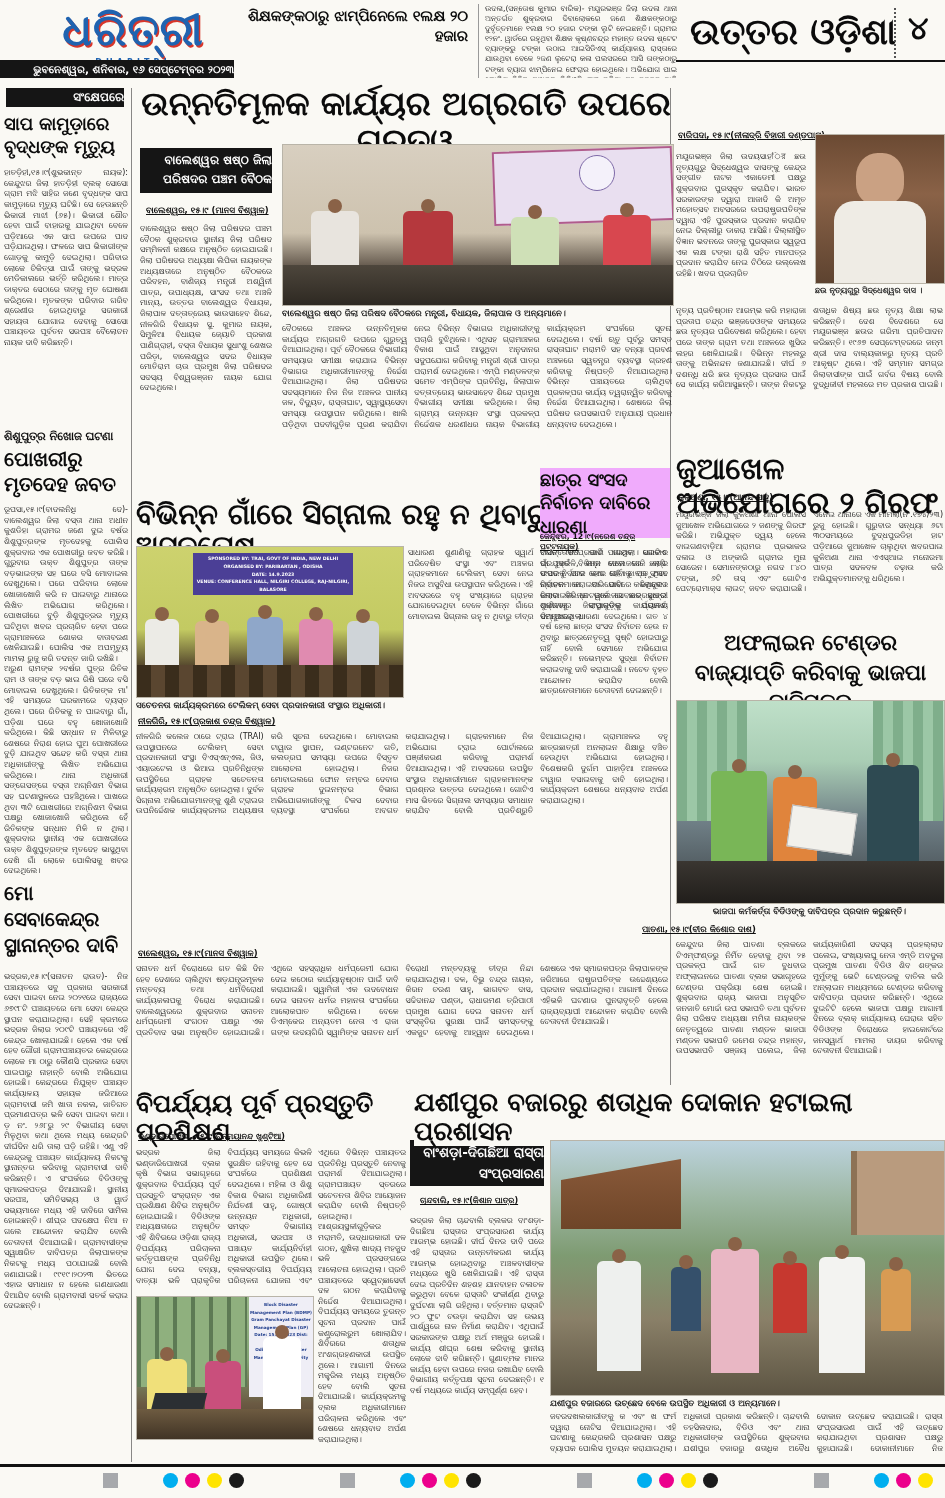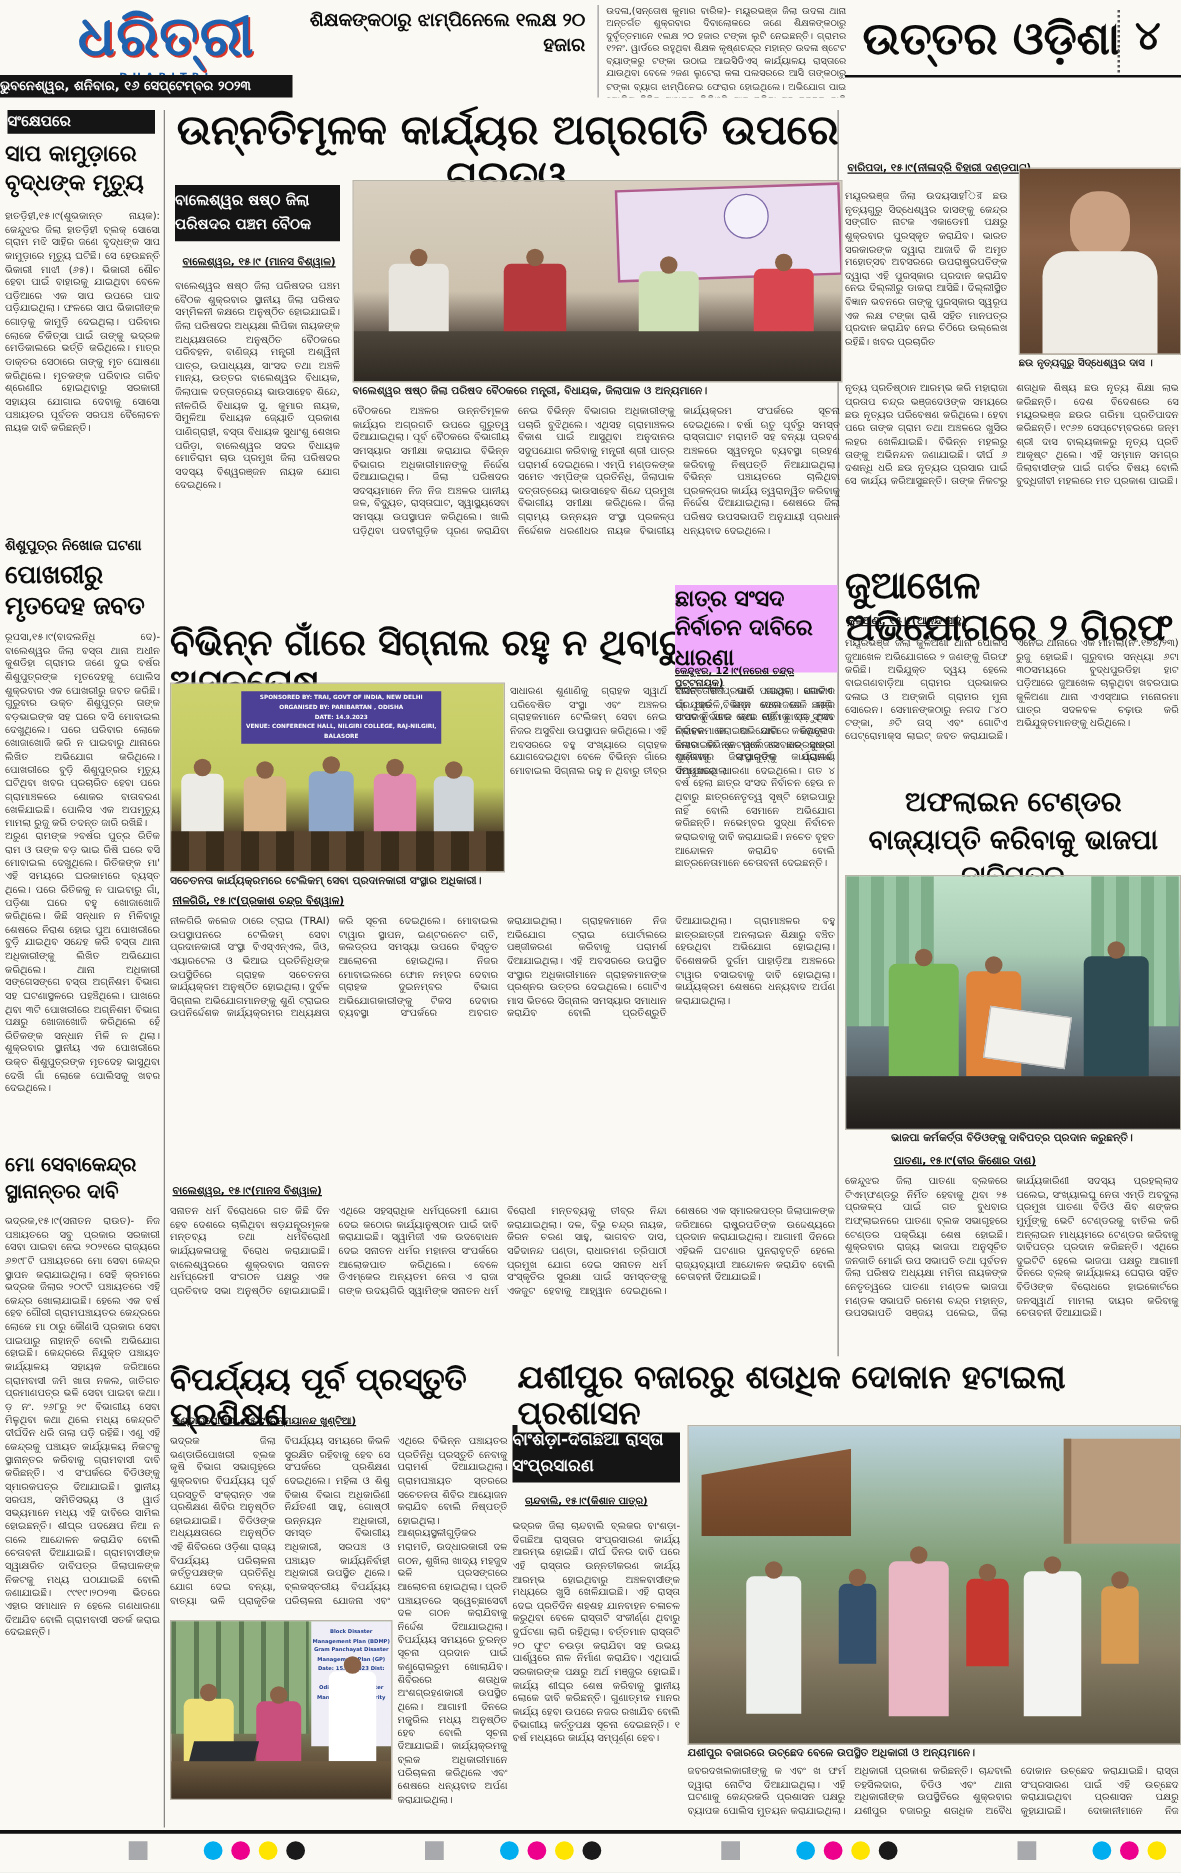--- a/index.html
+++ b/index.html
@@ -5,21 +5,21 @@
   html,body{margin:0;padding:0;background:#e8e8e4;}
   .page{position:relative;width:945px;height:1498px;background:#faf9f4;overflow:hidden;
         font-family:"DejaVu Sans",sans-serif;color:#141414;}
   .abs{position:absolute;}
   .head{font-weight:bold;color:#0b0b0b;line-height:1.12;letter-spacing:-0.2px;}
   .body{font-size:8px;line-height:1.33;text-align:justify;color:#222;white-space:pre-line;}
   .cols2{column-count:2;column-gap:7px;}
   .cols3{column-count:3;column-gap:7px;}
   .cols4{column-count:4;column-gap:7px;}
   .dateline{font-size:8.5px;font-weight:bold;text-decoration:underline;color:#111;}
-  .blackbox{background:#151515;color:#fff;font-weight:bold;text-align:left;}
+  .blackbox{background:#151515;color:#fff;font-weight:bold;text-align:right;}
   .caption{font-size:8.5px;font-weight:bold;color:#222;}
   .photo{position:absolute;overflow:hidden;border:1px solid #b9b4a8;}
   .person{position:absolute;border-radius:6px 6px 0 0;}
   .person:before{content:"";position:absolute;left:50%;top:-12px;transform:translateX(-50%);
      width:14px;height:14px;border-radius:50%;background:#8a6247;}
   .banner{position:absolute;color:#fff;font-weight:bold;text-align:center;}
   .vrule{position:absolute;width:1px;background:#2a2a2a;}
   .hrule{position:absolute;height:2px;background:#111;}
   .mast-title{font-weight:bold;color:#1f63b0;text-shadow:1.5px 1.5px 0 #d8362a;font-size:44px;letter-spacing:1px;}
   .mast-sub{font-size:8px;letter-spacing:4px;color:#1f63b0;font-weight:bold;}
@@ -56,21 +56,21 @@
 
   <div class="abs blackbox" style="left:6px;top:88px;width:118px;height:19px;font-size:12px;line-height:19px;">ସଂକ୍ଷେପରେ</div>
   <div class="abs head" style="left:4px;top:112px;width:124px;font-size:18px;line-height:1.3;">ସାପ କାମୁଡ଼ାରେ ବୃଦ୍ଧଙ୍କ ମୃତ୍ୟୁ</div>
   <div class="abs body" style="left:4px;top:168px;width:124px;height:258px;overflow:hidden;">ହାତଡ଼ିହୀ,୧୫।୯(ଶୁଭକାନ୍ତ ନାୟକ): କେନ୍ଦୁଝର ଜିଲା ହାତଡ଼ିହୀ ବ୍ଲକ୍ ସୋସୋ ଗ୍ରାମ ମଝି ସାହିର ଜଣେ ବୃଦ୍ଧଙ୍କ ସାପ କାମୁଡ଼ାରେ ମୃତ୍ୟୁ ଘଟିଛି। ସେ ହେଉଛନ୍ତି ଭିକାରୀ ମାଝୀ (୬୫)। ଭିକାରୀ ଶୌଚ ହେବା ପାଇଁ ବାହାରକୁ ଯାଇଥିବା ବେଳେ ପଡ଼ିଆରେ ଏକ ସାପ ଉପରେ ପାଦ ପଡ଼ିଯାଇଥିଲା। ଫଳରେ ସାପ ଭିକାରୀଙ୍କ ଗୋଡ଼କୁ କାମୁଡ଼ି ଦେଇଥିଲା। ପରିବାର ଲୋକେ ଚିକିତ୍ସା ପାଇଁ ତାଙ୍କୁ ଭଦ୍ରକ ମେଡିକାଲରେ ଭର୍ତ୍ତି କରିଥିଲେ। ମାତ୍ର ଡାକ୍ତର ସେଠାରେ ତାଙ୍କୁ ମୃତ ଘୋଷଣା କରିଥିଲେ। ମୃତକଙ୍କ ପରିବାର ଗରିବ ଶ୍ରେଣୀର ହୋଇଥିବାରୁ ସରକାରୀ ସହାୟତା ଯୋଗାଇ ଦେବାକୁ ସୋସୋ ପଞ୍ଚାୟତର ପୂର୍ବତନ ସରପଞ୍ଚ ବୈଲୋଚନ ନାୟକ ଦାବି କରିଛନ୍ତି।</div>
 
   <div class="abs head" style="left:4px;top:430px;width:124px;font-size:11.5px;">ଶିଶୁପୁତ୍ର ନିଖୋଜ ଘଟଣା</div>
   <div class="abs head" style="left:4px;top:447px;width:124px;font-size:20px;line-height:1.25;">ପୋଖରୀରୁ ମୃତଦେହ ଜବତ</div>
   <div class="abs body" style="left:4px;top:505px;width:124px;height:408px;overflow:hidden;">ରୂପସା,୧୫।୯(ବାଦଲନିଧି ଦେ)- ବାଲେଶ୍ୱର ଜିଲା ବସ୍ତା ଥାନା ଅଧୀନ କୁଶଡିହା ଗ୍ରାମର ଜଣେ ଦୁଇ ବର୍ଷର ଶିଶୁପୁତ୍ରଙ୍କ ମୃତଦେହକୁ ପୋଲିସ ଶୁକ୍ରବାର ଏକ ପୋଖରୀରୁ ଜବତ କରିଛି। ଗୁରୁବାର ଉକ୍ତ ଶିଶୁପୁତ୍ର ତାଙ୍କ ବଡ଼ଭାଇଙ୍କ ସହ ଘରେ ବସି ମୋବାଇଲ ଦେଖୁଥିଲେ। ପରେ ପରିବାର ଲୋକେ ଖୋଜାଖୋଜି କରି ନ ପାଇବାରୁ ଥାନାରେ ଲିଖିତ ଅଭିଯୋଗ କରିଥିଲେ। ପୋଖରୀରେ ବୁଡ଼ି ଶିଶୁପୁତ୍ରର ମୃତ୍ୟୁ ଘଟିଥିବା ଖବର ପ୍ରଚାରିତ ହେବା ପରେ ଗ୍ରାମାଞ୍ଚଳରେ ଶୋକର ବାତାବରଣ ଖେଳିଯାଇଛି। ପୋଲିସ ଏକ ଅପମୃତ୍ୟୁ ମାମଲା ରୁଜୁ କରି ତଦନ୍ତ ଜାରି ରଖିଛି।
 ଅରୁଣ ରାମଙ୍କ ୨ବର୍ଷର ପୁତ୍ର ରିତିକ ରାମ ଓ ତାଙ୍କ ବଡ଼ ଭାଇ ରିଷି ଘରେ ବସି ମୋବାଇଲ ଦେଖୁଥିଲେ। ରିତିକଙ୍କ ମା' ଏହି ସମୟରେ ଘରକାମରେ ବ୍ୟସ୍ତ ଥିଲେ। ପରେ ରିତିକକୁ ନ ପାଇବାରୁ ଗାଁ, ପଡ଼ିଶା ଘରେ ବହୁ ଖୋଜାଖୋଜି କରିଥିଲେ। କିଛି ସନ୍ଧାନ ନ ମିଳିବାରୁ ଶେଷରେ ନିରାଶ ହୋଇ ପୁଅ ପୋଖରୀରେ ବୁଡ଼ି ଯାଇଥିବ ସନ୍ଦେହ କରି ବସ୍ତା ଥାନା ଅଧିକାରୀଙ୍କୁ ଲିଖିତ ଅଭିଯୋଗ କରିଥିଲେ। ଥାନା ଅଧିକାରୀ ସଙ୍ଗେସଙ୍ଗେ ବସ୍ତା ଅଗ୍ନିଶମ ବିଭାଗ ସହ ଘଟଣାସ୍ଥଳରେ ପହଞ୍ଚିଥିଲେ। ପାଖରେ ଥିବା ୩ଟି ପୋଖରୀରେ ଅଗ୍ନିଶମ ବିଭାଗ ପକ୍ଷରୁ ଖୋଜାଖୋଜି କରିଥିଲେ ହେଁ ରିତିକଙ୍କ ସନ୍ଧାନ ମିଳି ନ ଥିଲା। ଶୁକ୍ରବାର ସ୍ଥାନୀୟ ଏକ ପୋଖରୀରେ ଉକ୍ତ ଶିଶୁପୁତ୍ରଙ୍କ ମୃତଦେହ ଭାସୁଥିବା ଦେଖି ଗାଁ ଲୋକେ ପୋଲିସକୁ ଖବର ଦେଇଥିଲେ।</div>
 
-  <div class="abs head" style="left:4px;top:922px;width:124px;font-size:16px;line-height:1.3;">ମୋ ସେବାକେନ୍ଦ୍ର ସ୍ଥାନାନ୍ତର ଦାବି</div>
+  <div class="abs head" style="left:4px;top:880px;width:124px;font-size:20px;line-height:1.3;">ମୋ ସେବାକେନ୍ଦ୍ର ସ୍ଥାନାନ୍ତର ଦାବି</div>
   <div class="abs body" style="left:4px;top:972px;width:124px;height:488px;overflow:hidden;">ଭଦ୍ରକ,୧୫।୯(ସନାତନ ରାଉତ)- ନିଜ ପଞ୍ଚାୟତରେ ସବୁ ପ୍ରକାର ସରକାରୀ ସେବା ପାଇବା ନେଇ ୨୦୨୧ରେ ରାଜ୍ୟରେ ୬୭୯୮ଟି ପଞ୍ଚାୟତରେ ମୋ ସେବା କେନ୍ଦ୍ର ସ୍ଥାପନ କରାଯାଇଥିଲା। ସେହି କ୍ରମରେ ଭଦ୍ରକ ଜିଲାର ୨୦୯ଟି ପଞ୍ଚାୟତରେ ଏହି କେନ୍ଦ୍ର ଖୋଲାଯାଇଛି। ହେଲେ ଏକ ବର୍ଷ ହେବ ଗୌରୀ ଗ୍ରାମପଞ୍ଚାୟତର କେନ୍ଦ୍ରରେ ଲୋକେ ମା ଠାରୁ କୌଣସି ପ୍ରକାର ସେବା ପାଇପାରୁ ନାହାନ୍ତି ବୋଲି ଅଭିଯୋଗ ହୋଇଛି। କେନ୍ଦ୍ରରେ ନିଯୁକ୍ତ ପଞ୍ଚାୟତ କାର୍ଯ୍ୟାଳୟ ସହାୟକ ଜରିଆରେ ଗ୍ରାମବାସୀ ଜମି ଖାତା ନକଲ, ଜାତିଗତ ପ୍ରମାଣପତ୍ର ଭଳି ସେବା ପାଇବା କଥା। ଡ଼ ନଂ. ୨୬୮ରୁ ୨୯ ବିଭାଗୀୟ ସେବା ମିଳୁଥିବା କଥା ଥିଲେ ମଧ୍ୟ କେନ୍ଦ୍ରଟି ଦୀର୍ଘଦିନ ଧରି ତାଲା ପଡ଼ି ରହିଛି। ଏଣୁ ଏହି କେନ୍ଦ୍ରକୁ ପଞ୍ଚାୟତ କାର୍ଯ୍ୟାଳୟ ନିକଟକୁ ସ୍ଥାନାନ୍ତର କରିବାକୁ ଗ୍ରାମବାସୀ ଦାବି କରିଛନ୍ତି। ଏ ସଂପର୍କରେ ବିଡିଓଙ୍କୁ ସ୍ମାରକପତ୍ର ଦିଆଯାଇଛି। ସ୍ଥାନୀୟ ସରପଞ୍ଚ, ସମିତିସଭ୍ୟ ଓ ୱାର୍ଡ ସଭ୍ୟମାନେ ମଧ୍ୟ ଏହି ଦାବିରେ ସାମିଲ ହୋଇଛନ୍ତି। ଶୀଘ୍ର ପଦକ୍ଷେପ ନିଆ ନ ଗଲେ ଆନ୍ଦୋଳନ କରାଯିବ ବୋଲି ଚେତାବନୀ ଦିଆଯାଇଛି। ଗ୍ରାମବାସୀଙ୍କ ସ୍ୱାକ୍ଷରିତ ଦାବିପତ୍ର ଜିଲାପାଳଙ୍କ ନିକଟକୁ ମଧ୍ୟ ପଠାଯାଇଛି ବୋଲି ଜଣାଯାଇଛି। ୯୯୧୯।୨୦୨୩ ଭିତରେ ଏହାର ସମାଧାନ ନ ହେଲେ ଗଣଧାରଣା ଦିଆଯିବ ବୋଲି ଗ୍ରାମବାସୀ ସତର୍କ କରାଇ ଦେଇଛନ୍ତି।</div>
 
   <div class="abs head" style="left:140px;top:86px;width:532px;font-size:33px;text-align:center;">ଉନ୍ନତିମୂଳକ କାର୍ଯ୍ୟର ଅଗ୍ରଗତି ଉପରେ ଗୁରୁତ୍ୱ</div>
 
   <div class="abs blackbox" style="left:140px;top:148px;width:132px;height:42px;font-size:12px;line-height:1.55;padding-top:3px;">ବାଲେଶ୍ୱର ଷଷ୍ଠ ଜିଲା ପରିଷଦର ପଞ୍ଚମ ବୈଠକ</div>
   <div class="abs dateline" style="left:146px;top:205px;width:126px;">ବାଲେଶ୍ୱର, ୧୫।୯ (ମାନସ ବିଶ୍ୱାଳ)</div>
   <div class="abs body" style="left:140px;top:224px;width:132px;height:272px;overflow:hidden;">ବାଲେଶ୍ୱର ଷଷ୍ଠ ଜିଲା ପରିଷଦର ପଞ୍ଚମ ବୈଠକ ଶୁକ୍ରବାର ସ୍ଥାନୀୟ ଜିଲା ପରିଷଦ ସମ୍ମିଳନୀ କକ୍ଷରେ ଅନୁଷ୍ଠିତ ହୋଇଯାଇଛି। ଜିଲା ପରିଷଦର ଅଧ୍ୟକ୍ଷା ଲିପିକା ନାୟକଙ୍କ ଅଧ୍ୟକ୍ଷତାରେ ଅନୁଷ୍ଠିତ ବୈଠକରେ ପରିବହନ, ବାଣିଜ୍ୟ ମନ୍ତ୍ରୀ ଅଶ୍ୱିନୀ ପାତ୍ର, ଉପାଧ୍ୟକ୍ଷ, ସାଂସଦ ତଥା ଅଞ୍ଚଳି ମାନ୍ୟ, ଉତ୍ତର ବାଲେଶ୍ୱର ବିଧାୟକ, ଜିଲାପାଳ ଦତ୍ତାତ୍ରେୟ ଭାଉସାହେବ ଶିନ୍ଦେ, ନୀଳଗିରି ବିଧାୟକ ସୁ. କୁମାର ନାୟକ, ସିମୁଳିଆ ବିଧାୟକ ଜ୍ୟୋତି ପ୍ରକାଶ ପାଣିଗ୍ରାହୀ, ବସ୍ତା ବିଧାୟକ ସୁଧାଂଶୁ ଶେଖର ପରିଡ଼ା, ବାଲେଶ୍ୱର ସଦର ବିଧାୟକ ମୋତିରାମ ଚାଉ ପ୍ରମୁଖ ଜିଲା ପରିଷଦର ସଦସ୍ୟ ବିଶ୍ୱରଞ୍ଜନ ନାୟକ ଯୋଗ ଦେଇଥିଲେ।</div>
 
   <div class="photo" style="left:282px;top:144px;width:390px;height:160px;background:linear-gradient(180deg,#d8cfc0 0%,#cdc2ae 55%,#5a4f44 78%,#3c352d 100%);">
     <div class="abs" style="left:210px;top:4px;width:176px;height:70px;background:#e9dff0;border:2px solid #b05c8c;transform:rotate(-2deg);"></div>
@@ -132,21 +132,21 @@
   <div class="photo" style="left:676px;top:700px;width:267px;height:202px;background:linear-gradient(180deg,#bfe0c9 0%,#a9cdb4 30%,#6f7f86 60%,#3c4246 100%);">
     <div class="abs" style="left:0px;top:0px;width:70px;height:120px;background:repeating-linear-gradient(90deg,#7fae8b 0 10px,#9cc7a6 10px 20px);"></div>
     <div class="abs" style="left:196px;top:0px;width:70px;height:120px;background:repeating-linear-gradient(90deg,#7fae8b 0 10px,#9cc7a6 10px 20px);"></div>
     <div class="person" style="left:34px;top:70px;width:56px;height:90px;background:#79b657;"></div>
     <div class="person" style="left:96px;top:76px;width:44px;height:84px;background:#e0843c;"></div>
     <div class="person" style="left:190px;top:64px;width:52px;height:96px;background:#2e4a52;"></div>
     <div class="abs" style="left:112px;top:108px;width:64px;height:40px;background:#f2f1ec;transform:rotate(8deg);border:1px solid #bbb;"></div>
     <div class="abs" style="left:0;top:160px;width:267px;height:42px;background:linear-gradient(#3a3631,#211e1b);"></div>
   </div>
   <div class="abs caption" style="left:676px;top:906px;width:267px;text-align:center;">ଭାଜପା କର୍ମକର୍ତ୍ତା ବିଡିଓଙ୍କୁ ଦାବିପତ୍ର ପ୍ରଦାନ କରୁଛନ୍ତି।</div>
-  <div class="abs dateline" style="left:715px;top:924px;width:170px;">ପାତଣା, ୧୫।୯(ବୀର କିଶୋର ଦାଶ)</div>
+  <div class="abs dateline" style="left:642px;top:924px;width:170px;">ପାତଣା, ୧୫।୯(ବୀର କିଶୋର ଦାଶ)</div>
   <div class="abs body cols2" style="left:676px;top:940px;width:267px;height:146px;overflow:hidden;">କେନ୍ଦୁଝର ଜିଲା ପାତଣା ବ୍ଲକରେ ଟିଏମ୍ଫଣ୍ଡରୁ ନିର୍ମିତ ହେବାକୁ ଥିବା ୨୫ ପ୍ରକଳ୍ପ ପାଇଁ ଗତ ବୁଧବାର ଅଫ୍ଲାଇନରେ ପାତଣା ବ୍ଲକ ସଭାଗୃହରେ ଟେଣ୍ଡର ପକ୍ରିୟା ଶେଷ ହୋଇଛି। ଶୁକ୍ରବାର ରାଜ୍ୟ ଭାଜପା ଅନୁସୂଚିତ ଜନଜାତି ମୋର୍ଚ୍ଚା ଉପ ସଭାପତି ତଥା ପୂର୍ବତନ ଜିଲା ପରିଷଦ ଅଧ୍ୟକ୍ଷା ମମିତା ନାୟକଙ୍କ ନେତୃତ୍ୱରେ ପାତଣା ମଣ୍ଡଳ ଭାଜପା ମଣ୍ଡଳ ସଭାପତି ରମେଶ ଚନ୍ଦ୍ର ମହାନ୍ତ, ଉପସଭାପତି ସଞ୍ଜୟ ପଲେଇ, ଜିଲା କାର୍ଯ୍ୟକାରିଣୀ ସଦସ୍ୟ ପ୍ରହଲ୍ଲାଦ ପଲେଇ, ସଂଖ୍ୟାଲଘୁ ନେତା ଏମ୍ଡି ଅବଦୁଲା ପ୍ରମୁଖ ପାତଣା ବିଡିଓ ଶିବ ଶଙ୍କର ମୁର୍ମୁଙ୍କୁ ଭେଟି ଟେଣ୍ଡରକୁ ବାତିଲ କରି ଅନ୍ଲାଇନ ମାଧ୍ୟମରେ ଟେଣ୍ଡର କରିବାକୁ ଦାବିପତ୍ର ପ୍ରଦାନ କରିଛନ୍ତି। ଏଥିରେ ଦୁଇଟିଟି ହେଲେ ଭାଜପା ପକ୍ଷରୁ ଆଗାମୀ ଦିନରେ ବ୍ଲକ୍ କାର୍ଯ୍ୟାଳୟ ଘେରାଉ ସହିତ ବିଡିଓଙ୍କ ବିରୋଧରେ ହାଇକୋର୍ଟରେ ଜନସ୍ୱାର୍ଥ ମାମଲା ଦାୟର କରିବାକୁ ଚେତାବନୀ ଦିଆଯାଇଛି।</div>
 
   <div class="abs head" style="left:136px;top:1090px;width:272px;font-size:25px;">ବିପର୍ଯ୍ୟୟ ପୂର୍ବ ପ୍ରସ୍ତୁତି ପ୍ରଶିକ୍ଷଣ</div>
   <div class="abs dateline" style="left:138px;top:1132px;width:180px;font-size:8px;">ଭଣ୍ଡାରିପୋଖରୀ, ୧୫।୯(ଚିନ୍ମୟାନନ୍ଦ ଖୁଣ୍ଟିଆ)</div>
   <div class="abs body cols2" style="left:136px;top:1148px;width:176px;height:144px;overflow:hidden;">ଭଦ୍ରକ ଜିଲା ଭଣ୍ଡାରିପୋଖରୀ ବ୍ଲକ କୃଷି ବିଭାଗ ସଭାଗୃହରେ ଶୁକ୍ରବାର ବିପର୍ଯ୍ୟୟ ପୂର୍ବ ପ୍ରସ୍ତୁତି ସଂକ୍ରାନ୍ତ ଏକ ପ୍ରଶିକ୍ଷଣ ଶିବିର ଅନୁଷ୍ଠିତ ହୋଇଯାଇଛି। ବିଡିଓଙ୍କ ଅଧ୍ୟକ୍ଷତାରେ ଅନୁଷ୍ଠିତ ଏହି ଶିବିରରେ ଓଡ଼ିଶା ରାଜ୍ୟ ବିପର୍ଯ୍ୟୟ ପରିଚାଳନା କର୍ତ୍ତୃପକ୍ଷଙ୍କ ପ୍ରତିନିଧି ଯୋଗ ଦେଇ ବନ୍ୟା, ବାତ୍ୟା ଭଳି ପ୍ରାକୃତିକ ବିପର୍ଯ୍ୟୟ ସମୟରେ କିଭଳି ସୁରକ୍ଷିତ ରହିବାକୁ ହେବ ସେ ସଂପର୍କରେ ପ୍ରଶିକ୍ଷଣ ଦେଇଥିଲେ। ମହିଳା ଓ ଶିଶୁ ବିକାଶ ବିଭାଗ ଅଧିକାରିଣୀ ନିର୍ଯତଣୀ ସାହୁ, ଗୋଷ୍ଠୀ ଉନ୍ନୟନ ଅଧିକାରୀ, ସମସ୍ତ ବିଭାଗୀୟ ଅଧିକାରୀ, ସରପଞ୍ଚ ଓ ପଞ୍ଚାୟତ କାର୍ଯ୍ୟନିର୍ବାହୀ ଅଧିକାରୀ ଉପସ୍ଥିତ ଥିଲେ। ବ୍ଲକସ୍ତରୀୟ ବିପର୍ଯ୍ୟୟ ପରିଚାଳନା ଯୋଜନା ଏବଂ ଗ୍ରାମପଞ୍ଚାୟତ ସ୍ତରୀୟ ଯୋଜନା ପ୍ରସ୍ତୁତି ନେଇ ବିସ୍ତୃତ ଆଲୋଚନା କରାଯାଇଥିଲା। ସଭ୍ୟ ଲକ୍ଷ୍ମୀଧର ସାହୁ ପ୍ରମୁଖ ଯୋଗଦେଇ ପ୍ରାକୃତିକ ବିପର୍ଯ୍ୟୟ ପରିଚାଳନା ସଂପର୍କରେ ମତ ରଖିଥିଲେ।</div>
 
   <div class="photo" style="left:136px;top:1296px;width:176px;height:142px;background:linear-gradient(180deg,#9ab88a 0%,#84a674 45%,#6b5a43 75%,#473a2c 100%);">
     <div class="abs" style="left:0;top:0;width:110px;height:90px;background:repeating-linear-gradient(90deg,#5d7a54 0 4px,#8fb07e 4px 18px);"></div>
     <div class="banner" style="left:112px;top:0px;width:64px;height:96px;background:#efeef6;color:#23408e;font-size:4.2px;line-height:1.8;padding-top:4px;">
       <div>Block Disaster Management Plan (BDMP)</div>

